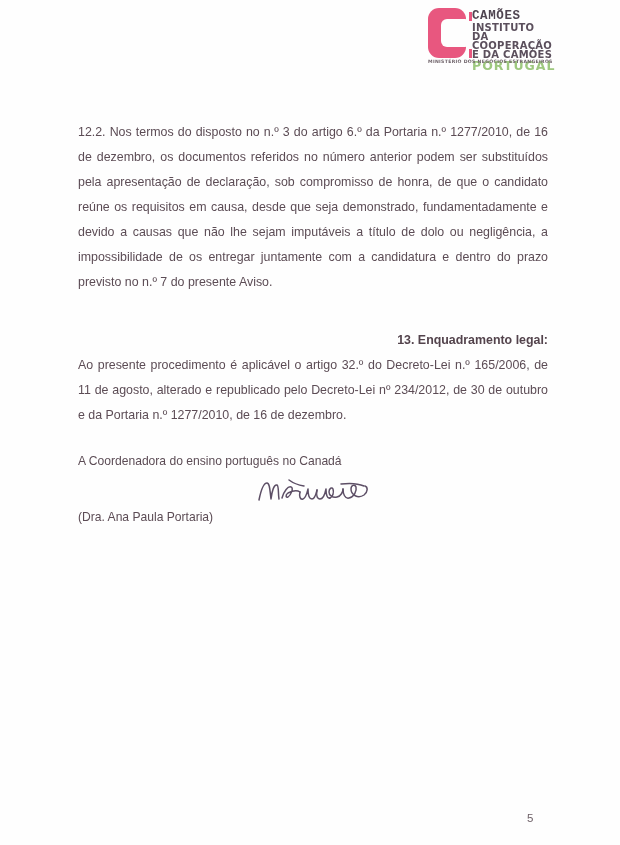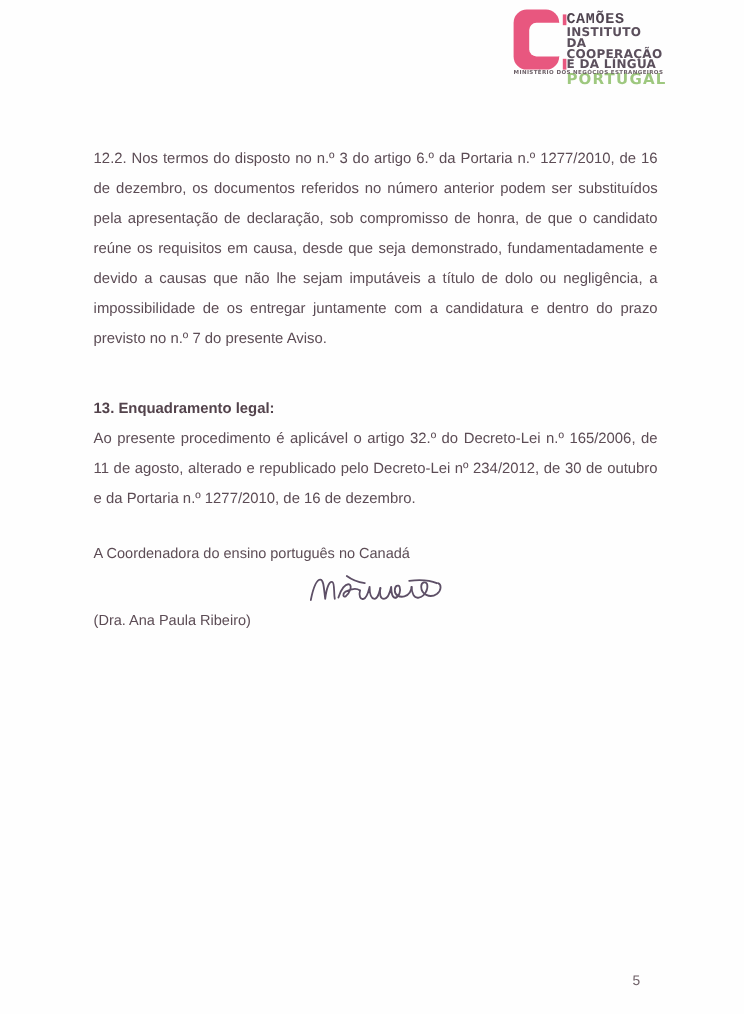--- a/index.html
+++ b/index.html
@@ -118,20 +118,21 @@
     margin: 0;
     font-family: "Liberation Sans", sans-serif;
   }
   .heading {
     font-size: 12.4px;
     line-height: 25px;
     font-weight: bold;
     color: #53434c;
     margin: 0;
     font-family: "Liberation Sans", sans-serif;
+    text-align: right;
   }
   .spacer-block { height: 33px; }
 
   
   #signature-block {
     position: absolute;
     left: 78px;
     top: 452px;
     width: 470px;
     text-align: left;
@@ -175,21 +176,21 @@
 <body>
 
 <div id="letterhead">
   <div id="logo-c"></div>
   <div id="logo-bar-a"></div>
   <div id="logo-bar-b"></div>
   <div class="logo-textblock">
     <div class="logo-camoes">CAMÕES</div>
     <div class="logo-sub">INSTITUTO</div>
     <div class="logo-sub">DA COOPERAÇÃO</div>
-    <div class="logo-sub">E DA LÍNGUA</div>
+    <div class="logo-sub">E DA CAMÕES</div>
     <div class="logo-portugal">PORTUGAL</div>
   </div>
   <div id="logo-minist">MINISTÉRIO DOS NEGÓCIOS ESTRANGEIROS</div>
 </div>
 
 <div id="doc-body">
   <p class="para">12.2. Nos termos do disposto no n.º 3 do artigo 6.º da Portaria n.º 1277/2010, de 16 de dezembro, os documentos referidos no número anterior podem ser substituídos pela apresentação de declaração, sob compromisso de honra, de que o candidato reúne os requisitos em causa, desde que seja demonstrado, fundamentadamente e devido a causas que não lhe sejam imputáveis a título de dolo ou negligência, a impossibilidade de os entregar juntamente com a candidatura e dentro do prazo previsto no n.º 7 do presente Aviso.</p>
   <div class="spacer-block"></div>
   <p class="heading">13. Enquadramento legal:</p>
   <p class="para">Ao presente procedimento é aplicável o artigo 32.º do Decreto-Lei n.º 165/2006, de 11 de agosto, alterado e republicado pelo Decreto-Lei nº 234/2012, de 30 de outubro e da Portaria n.º 1277/2010, de 16 de dezembro.</p>
@@ -204,16 +205,16 @@
         <path d="M27 24 C29 17, 33 12, 36 13 C39 14, 36 21, 33 23 C31 24, 30 21, 33 19 C37 17, 42 16, 45 18"></path>
         <path d="M34 6 C38 9, 43 11, 49 12"></path>
         <path d="M45 18 C44 22, 45 26, 48 25 C51 24, 52 19, 53 15 C53 20, 54 25, 57 25 C60 25, 61 20, 62 16"></path>
         <path d="M62 16 C61 21, 62 25, 65 25 C68 25, 70 20, 71 15 C71 20, 72 25, 75 24"></path>
         <path d="M75 24 C78 23, 79 18, 78 15 C77 13, 74 14, 74 18 C74 22, 78 24, 82 23 C86 22, 88 18, 88 15"></path>
         <path d="M88 15 C88 20, 90 25, 94 24 C99 23, 102 17, 101 13 C100 10, 96 11, 96 15 C96 21, 103 25, 109 21 C113 18, 113 13, 110 12"></path>
         <path d="M86 10 C94 9, 102 9, 109 12"></path>
       </g>
     </svg>
   </div>
-  <div id="sig-name">(Dra. Ana Paula Ribeiro)</div>
+  <div id="sig-name">(Dra. Ana Paula Portaria)</div>
 </div>
 
 <div id="page-number">5</div>
 
 </body></html>

